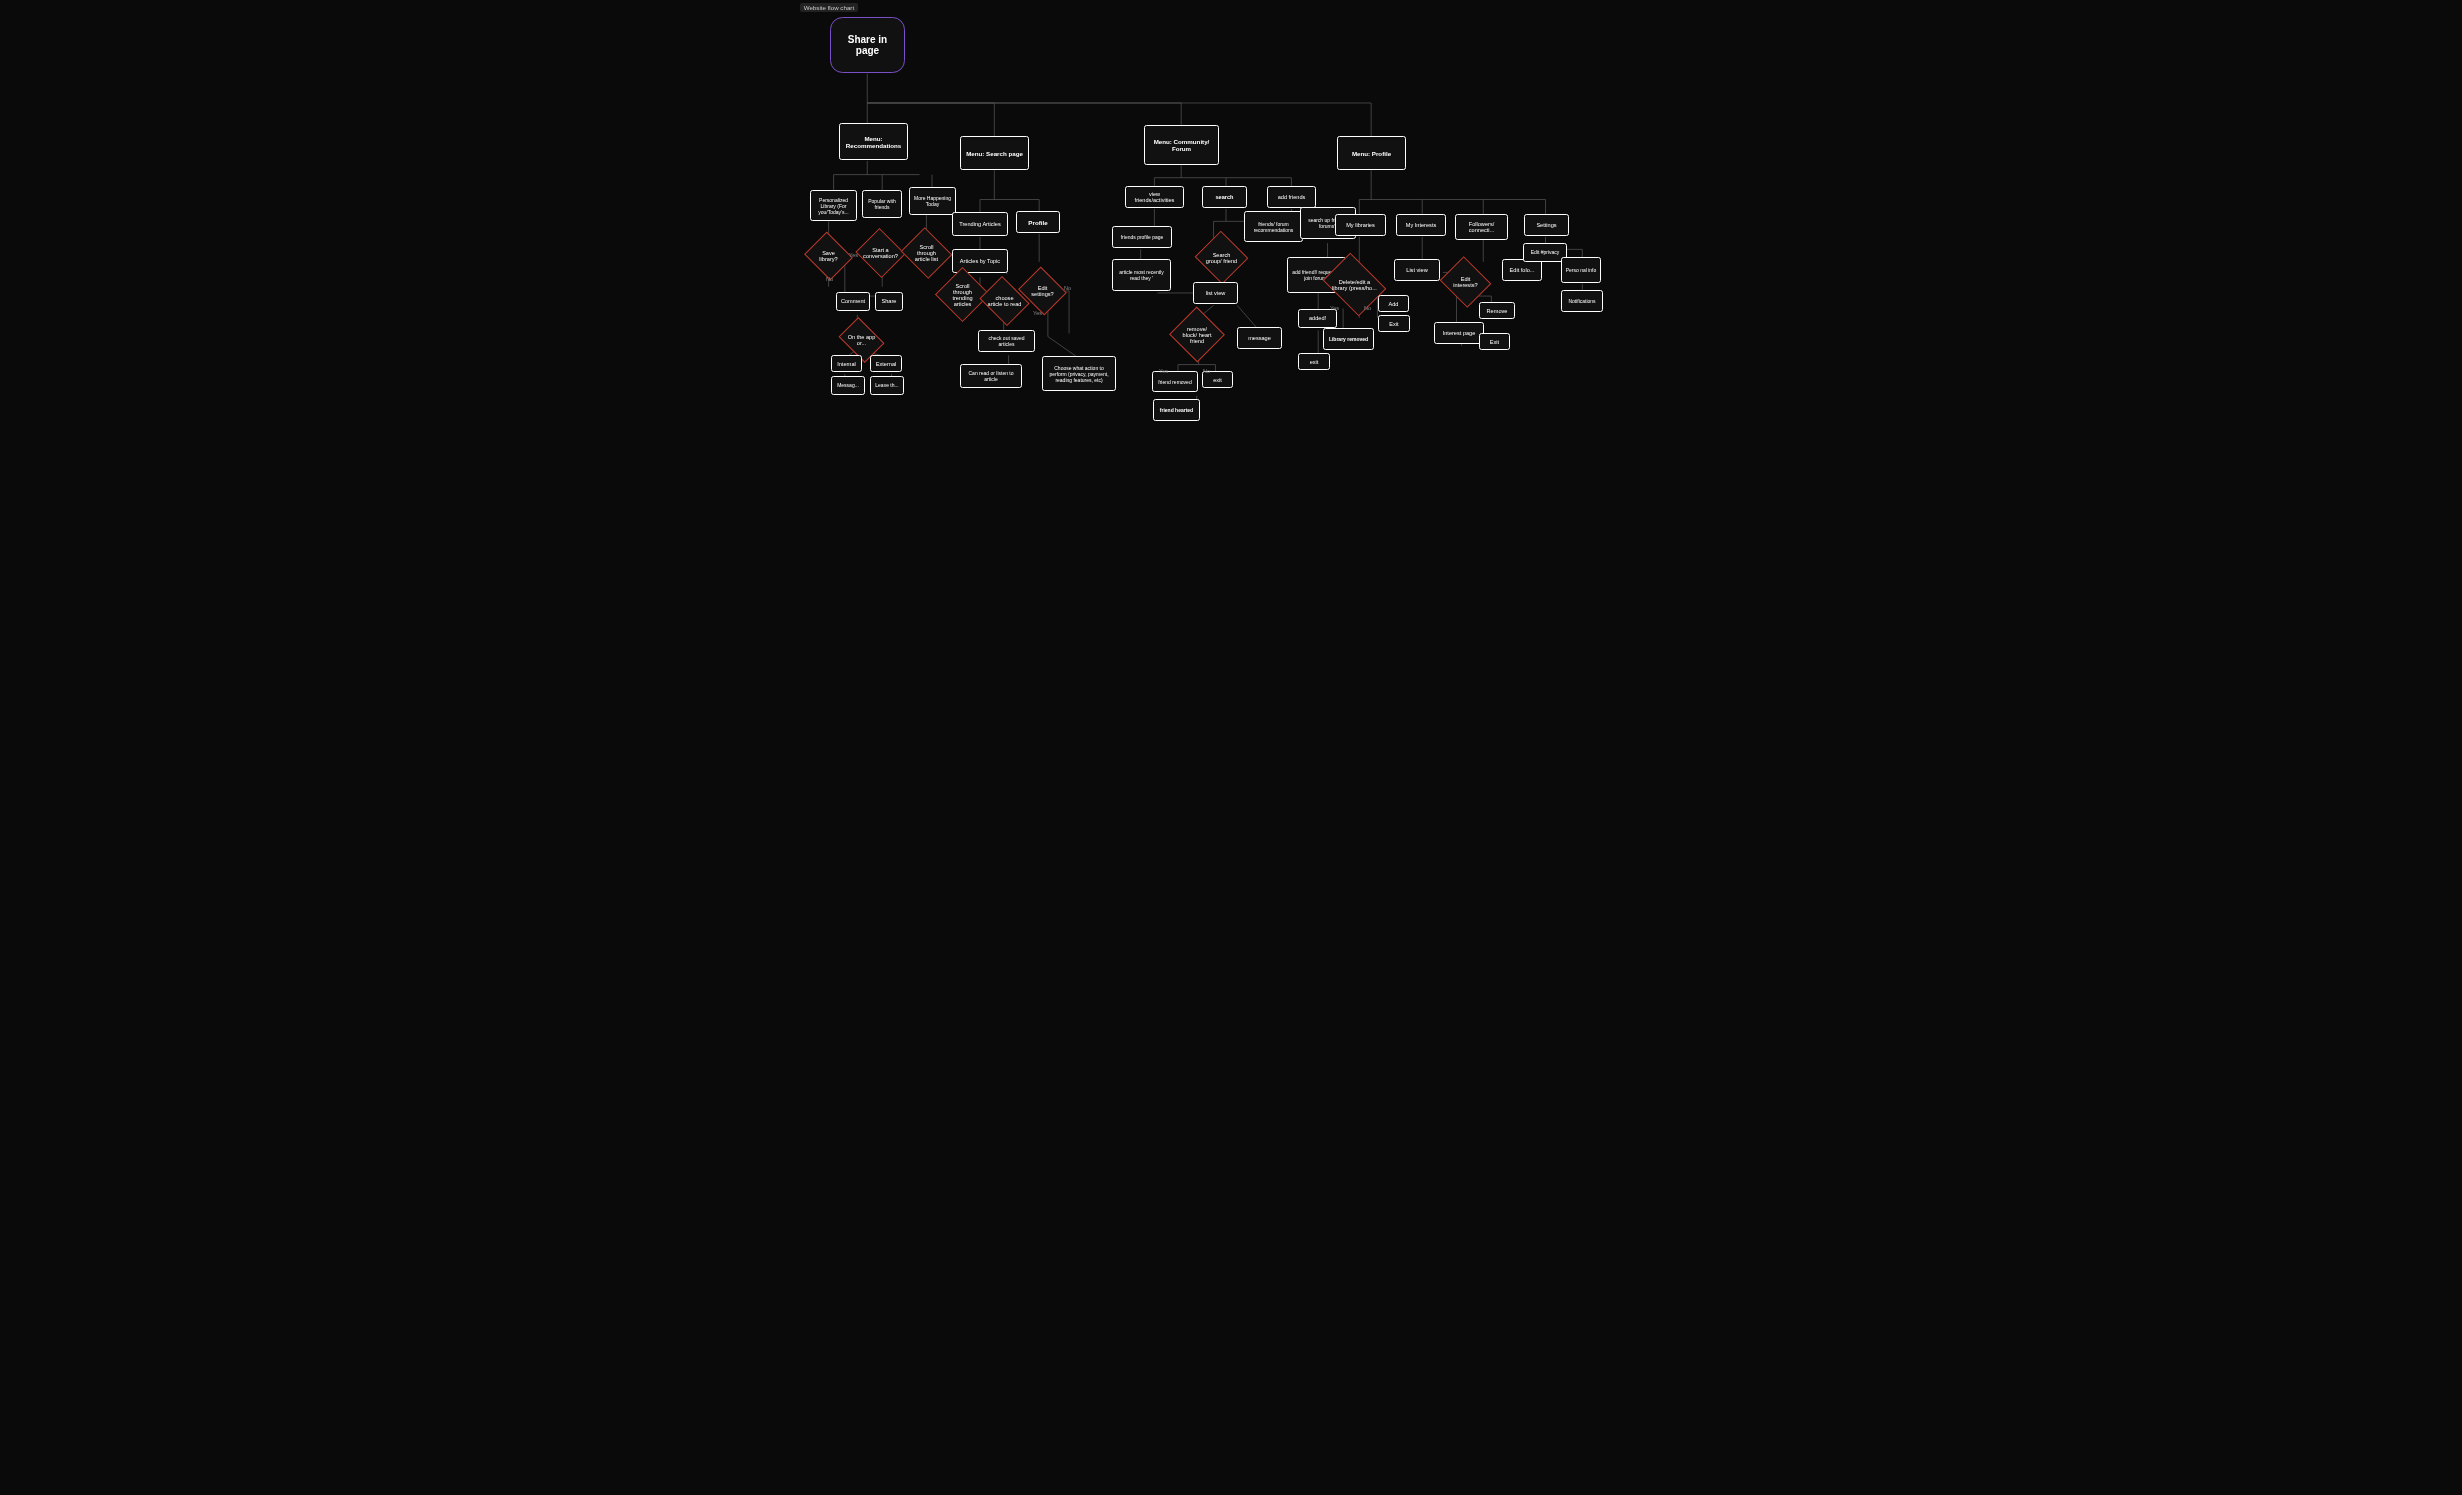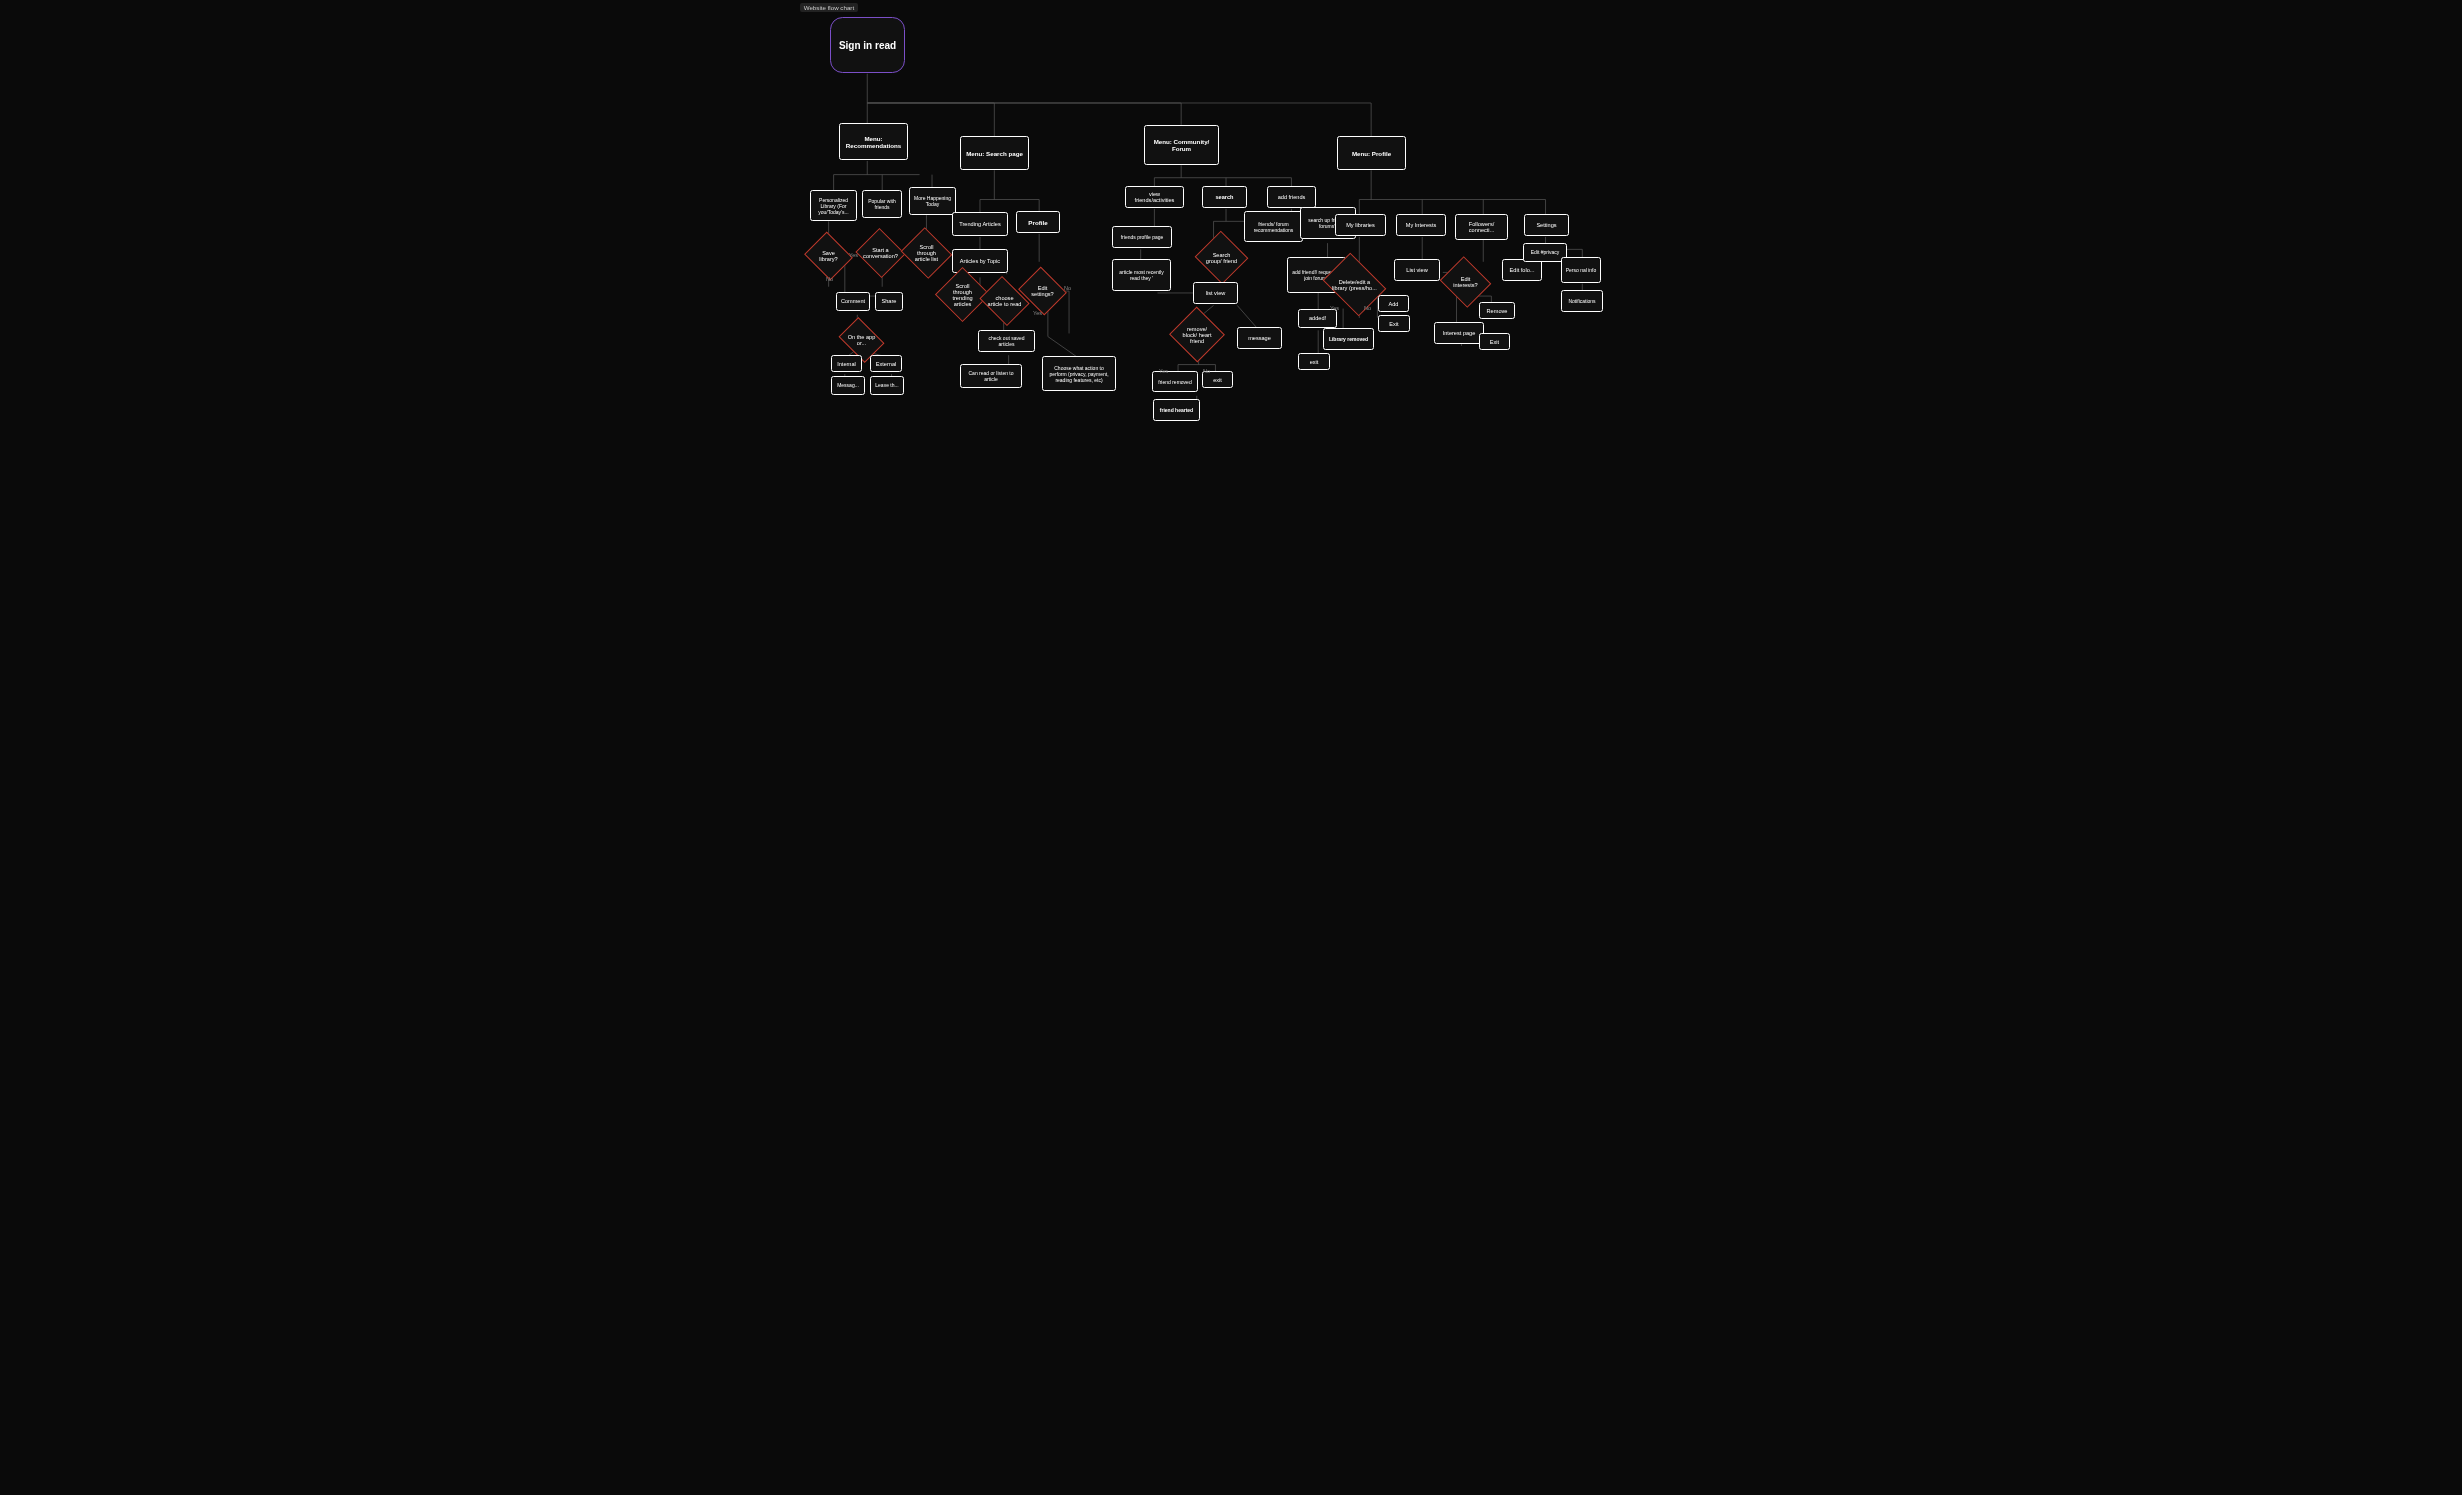--- a/index.html
+++ b/index.html
@@ -237,21 +237,21 @@
     <line x1="1170" y1="420" x2="1170" y2="395"></line>
 
     <line x1="1205" y1="380" x2="1205" y2="400"></line>
     <line x1="1187" y1="400" x2="1264" y2="400" stroke="#555"></line>
     <line x1="1187" y1="400" x2="1187" y2="415"></line>
     <line x1="1264" y1="400" x2="1264" y2="415"></line>
     <line x1="1264" y1="455" x2="1264" y2="470"></line>
   </svg>
 
   <div class="node node-rounded" style="left:35px;top:17.4px;width:75px;height:56px;">
-    <span style="font-size:10px;font-weight:bold;">Sign in read</span>
+    <span style="font-size:10px;font-weight:bold;">Share in page</span>
   </div>
 
   <div class="node node-rect" style="left:44px;top:123px;width:69px;height:37px;">
     <span style="font-size:6.2px;font-weight:bold;">Menu: Recommendations</span>
   </div>
 
   <div class="node node-rect" style="left:165px;top:136px;width:69px;height:34px;">
     <span style="font-size:6.2px;font-weight:bold;">Menu: Search page</span>
   </div>
 

